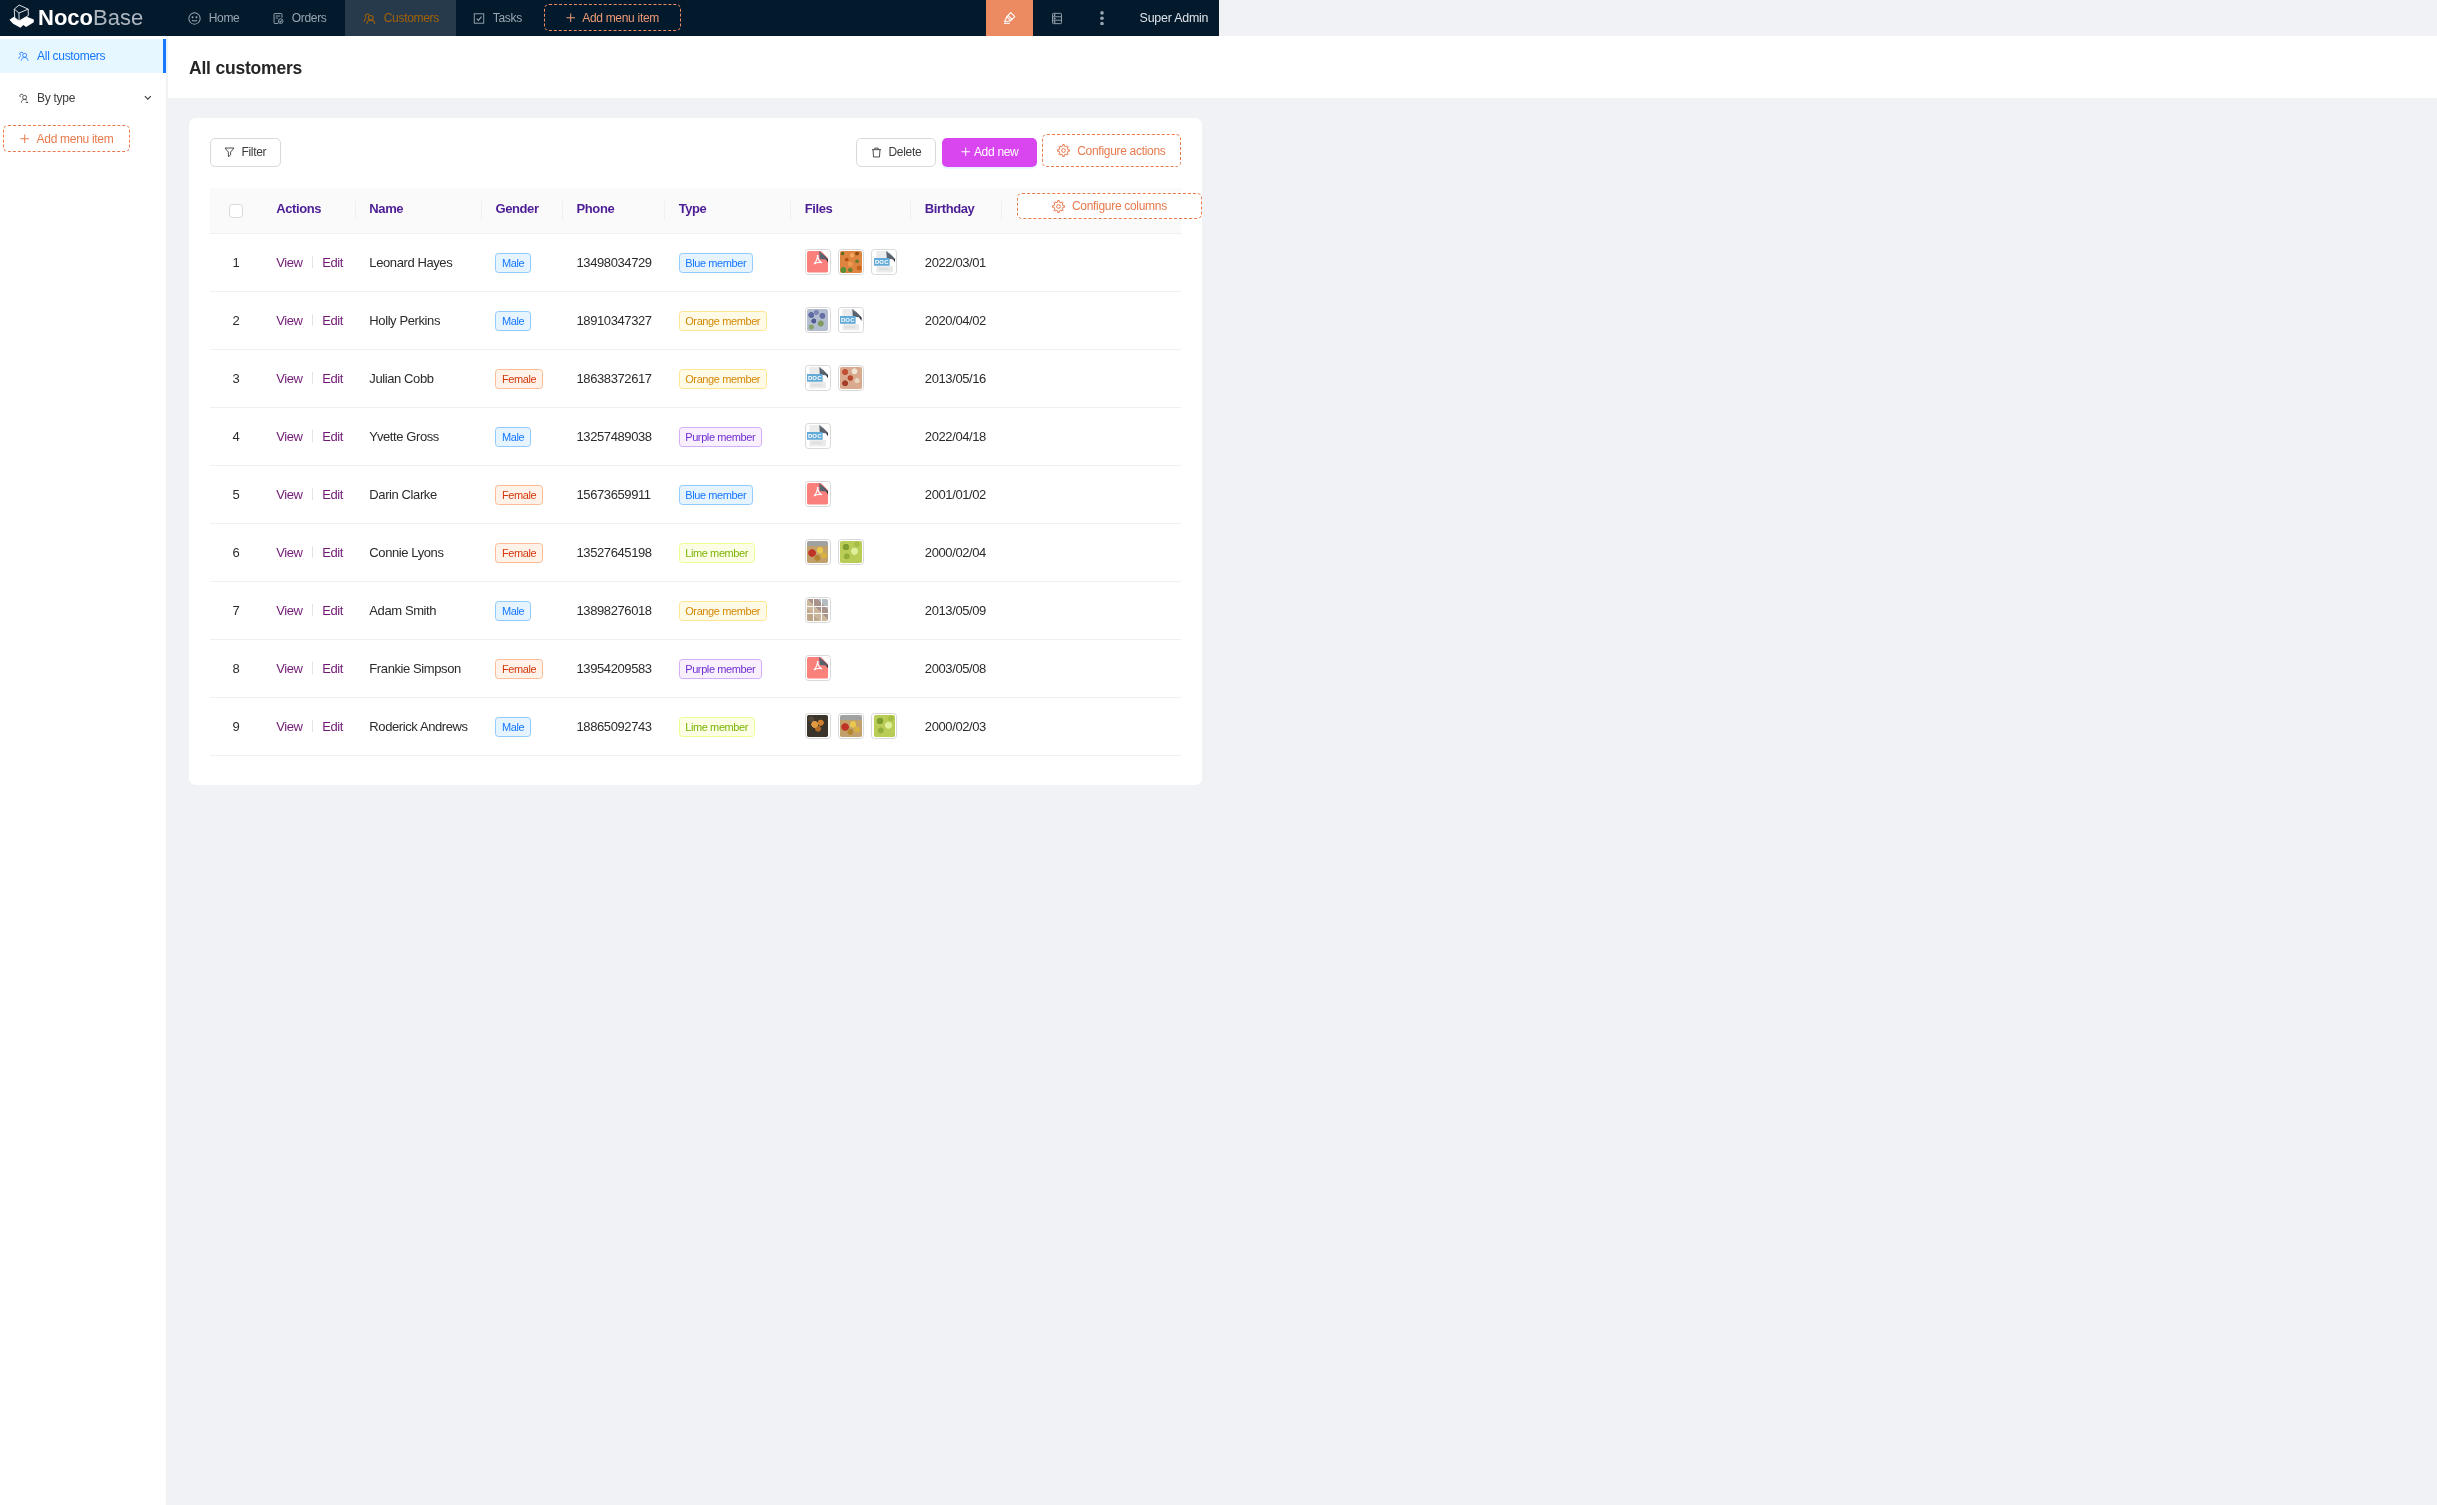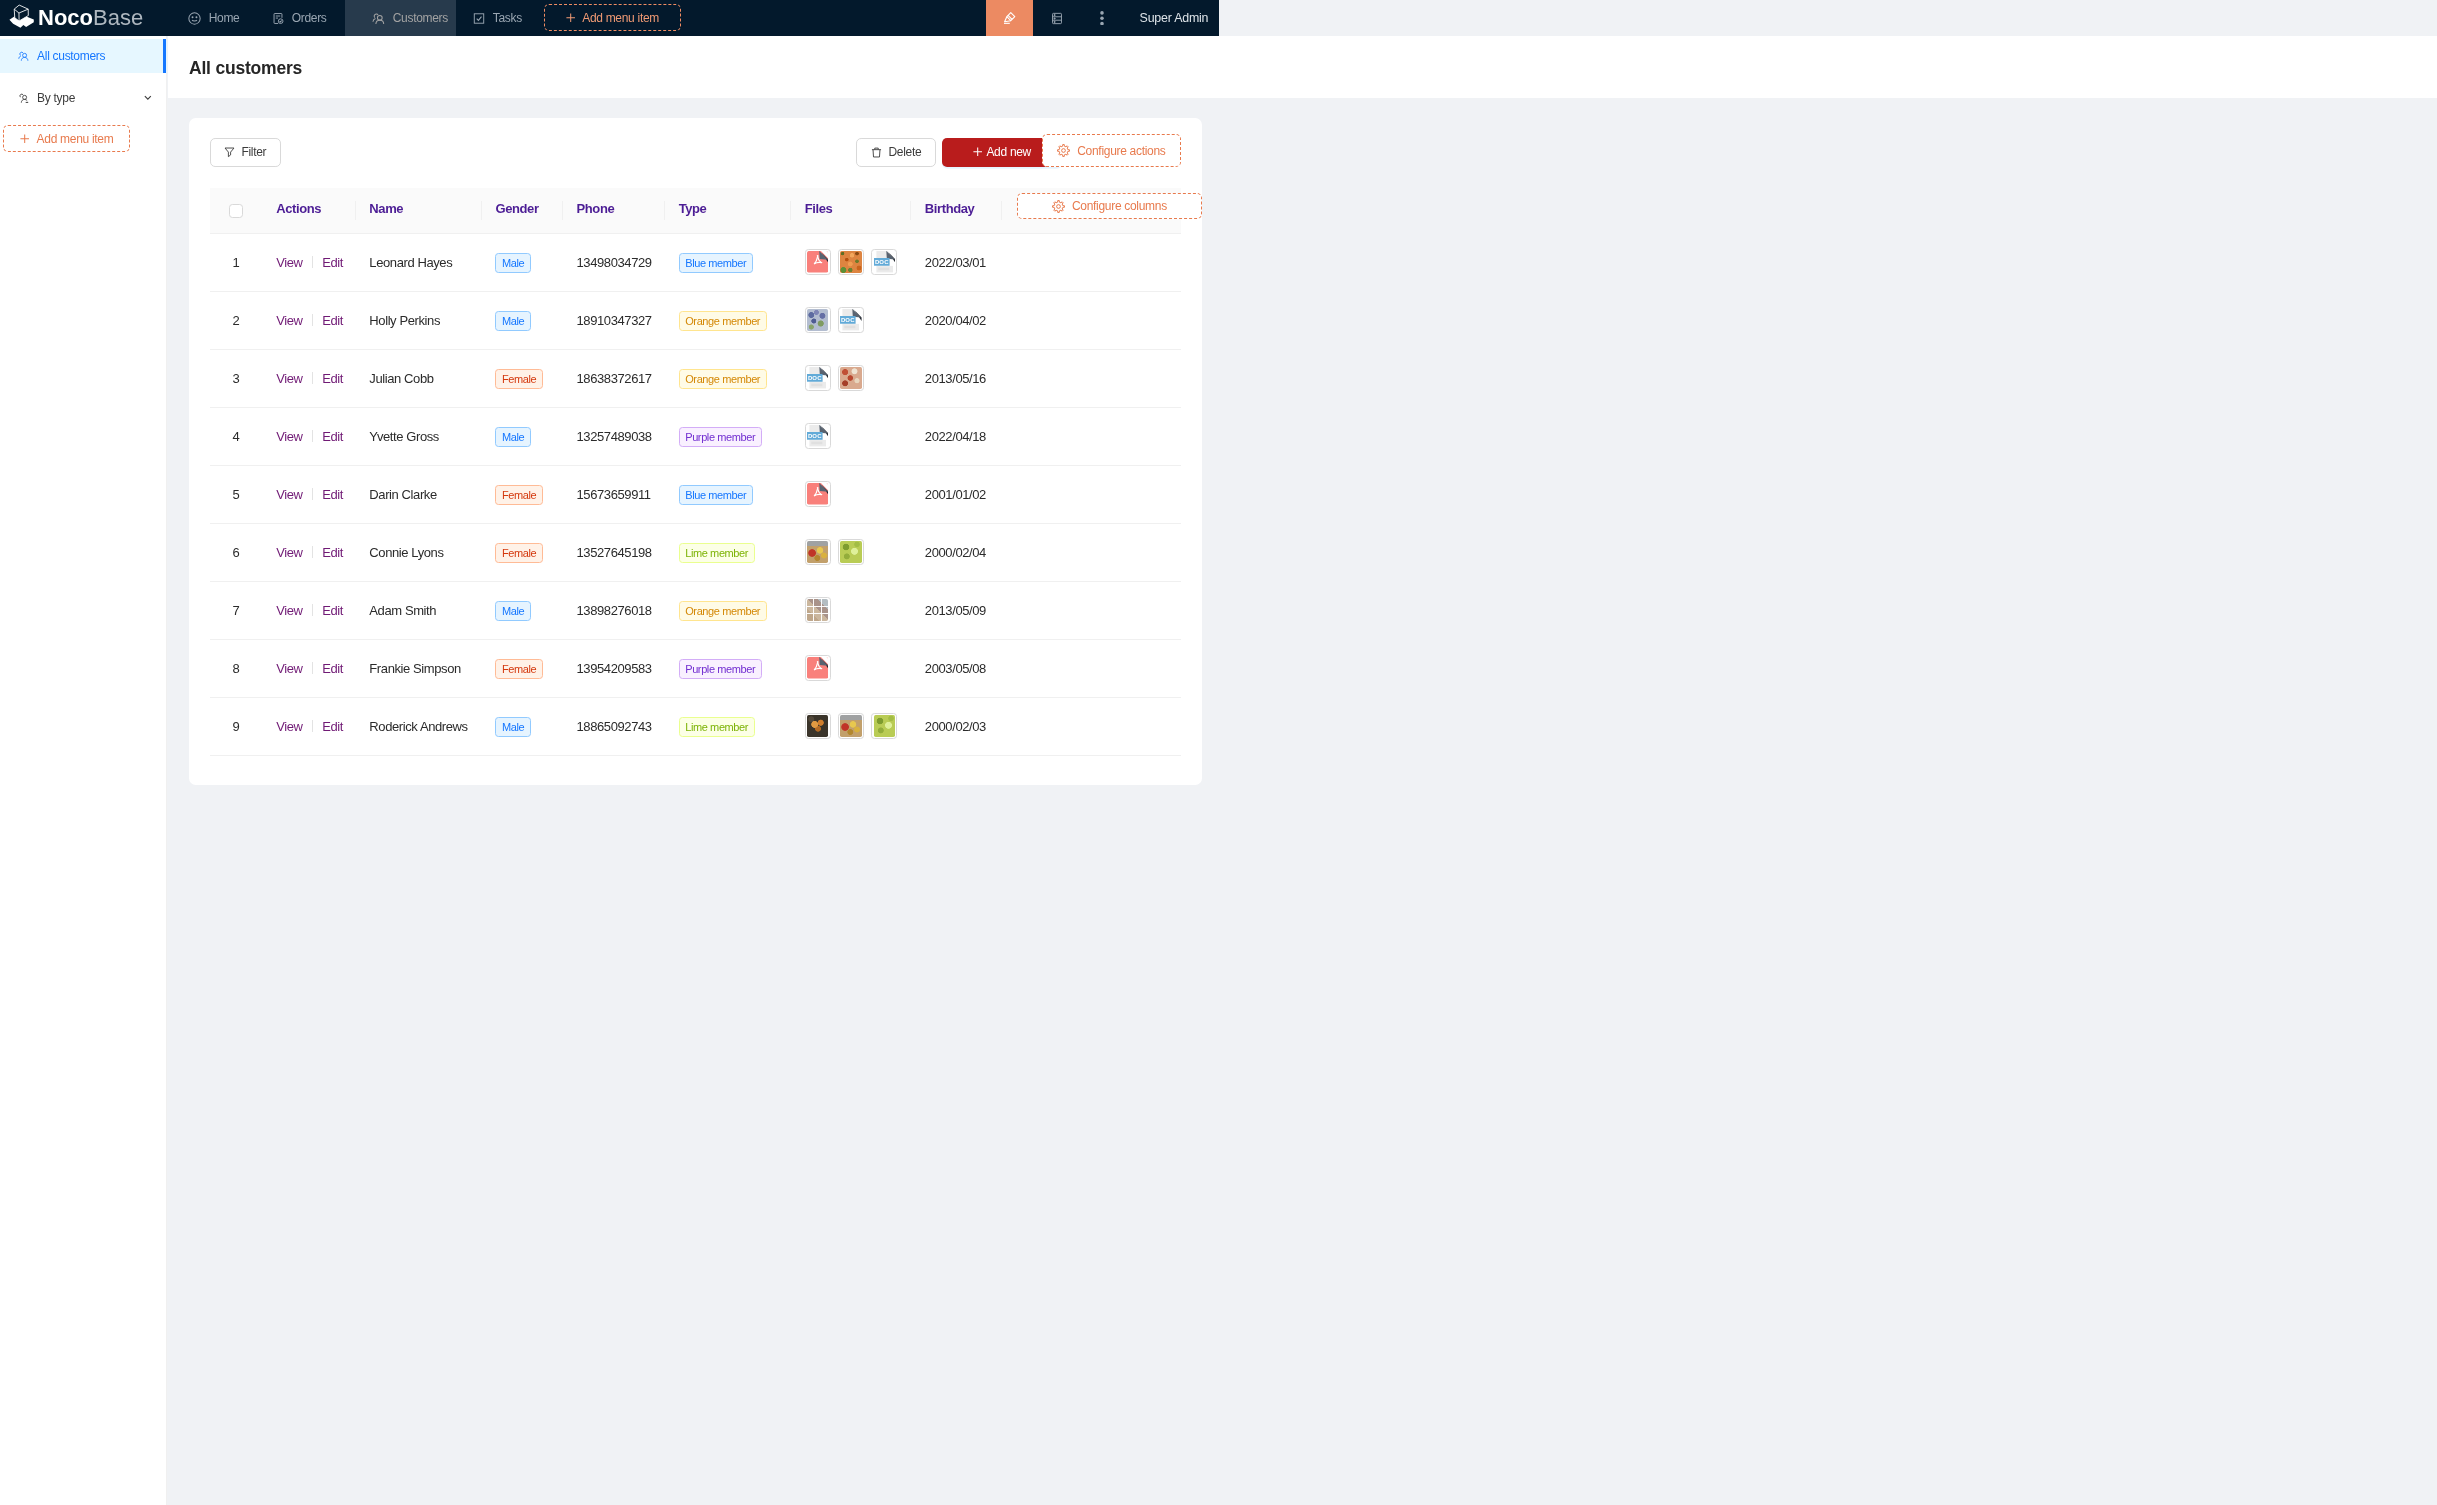--- a/index.html
+++ b/index.html
@@ -31,21 +31,21 @@
 
 #pagehead { position:absolute; left:168px; top:36px; right:0; height:62px; background:#fff; }
 #title { position:absolute; left:21px; top:22px; font-size:17.5px; font-weight:700; color:#262626; letter-spacing:-0.2px; }
 
 #card { position:absolute; left:189px; top:118px; width:1013px; height:667px; background:#fff; border-radius:6.8px; }
 
 
 .btn { position:absolute; height:29px; border:0.9px solid #d9d9d9; border-radius:5.1px; background:#fff; display:flex; align-items:center; justify-content:center; gap:6.8px; font-size:12px; color:#3b3b3b; }
 #btn-filter { left:20.5px; top:19.7px; width:71px; }
 #btn-delete { left:667px; top:19.7px; width:80px; }
-#btn-add { position:absolute; left:753px; top:19.7px; width:120px; height:29px; background:#b91c1c; border-radius:5.1px; color:#fff; font-size:12px; display:flex; align-items:center; justify-content:center; gap:4px; box-shadow:0 1.7px 0 rgba(5,145,255,0.1); }
+#btn-add { position:absolute; left:753px; top:19.7px; width:95px; height:29px; background:#d946ef; border-radius:5.1px; color:#fff; font-size:12px; display:flex; align-items:center; justify-content:center; gap:4px; box-shadow:0 1.7px 0 rgba(5,145,255,0.1); }
 .dashed { position:absolute; z-index:5; border:0.9px dashed #e87a4d; border-radius:5.1px; color:#e87a4d; font-size:12px; display:flex; align-items:center; justify-content:center; gap:6.8px; background:#fff; }
 #btn-cfa { left:853px; top:16.3px; width:139px; height:33px; }
 #btn-cfc { left:828px; top:75px; width:185px; height:26px; }
 
 
 #tbl { position:absolute; left:20.5px; top:70px; width:971px; border-collapse:collapse; table-layout:fixed; }
 #tbl thead th { height:45px; background:#fafafa; font-size:13px; letter-spacing:-0.4px; font-weight:700; color:#4c1d95; text-align:left; padding:0 3.4px 3.4px 13.7px; position:relative; border-bottom:0.9px solid #f0f0f0; }
 #tbl thead th.c-idx { padding:0; text-align:center; }
 #tbl thead th .sep { position:absolute; right:0; top:13.3px; width:0.9px; height:19px; background:#f0f0f0; }
 #tbl td { height:58px; font-size:13px; letter-spacing:-0.4px; color:#2b2b2b; padding:0 0 0 13.7px; border-bottom:0.9px solid #f0f0f0; white-space:nowrap; overflow:visible; }
@@ -84,21 +84,21 @@
   <div class="navit" style="left:272px">
     <svg width="12" height="13" viewBox="0 0 14 14" fill="none" stroke="currentColor" stroke-width="1.1">
       <path d="M11.6 6.2V1.9a.7.7 0 0 0-.7-.7H3.1a.7.7 0 0 0-.7.7v10.2a.7.7 0 0 0 .7.7h4.1"></path>
       <path d="M4.4 4.1h5.2M4.4 6.5h2.6"></path>
       <circle cx="10.1" cy="10.1" r="2.7"></circle>
       <path d="M8.9 10.1l.9.9 1.5-1.7" stroke-width="1.2"></path>
     </svg>
       <span>Orders</span>
     </div>
   <div id="nav-cust"></div>
-  <div class="navit" style="left:372px; color:#a3a3a3">
+  <div class="navit" style="left:363px; color:#a16207">
     <svg width="13" height="13" viewBox="0 0 14 14" fill="none" stroke="currentColor" stroke-width="1.1">
       <path d="M6.5 3.2a2.25 2.25 0 1 0-3.4 2.9"></path>
         <circle cx="8.4" cy="6.2" r="2.55"></circle>
       <path d="M4.2 13c0-2.6 1.8-4.2 4.2-4.2s4.2 1.6 4.2 4.2"></path>
         <path d="M1 10.5c.2-1.9 1.2-3.2 2.8-3.6"></path>
     </svg>
       <span>Customers</span>
     </div>
   <div class="navit" style="left:473px">
     <svg width="12" height="13" viewBox="0 0 14 14" fill="none" stroke="currentColor" stroke-width="1.1">

